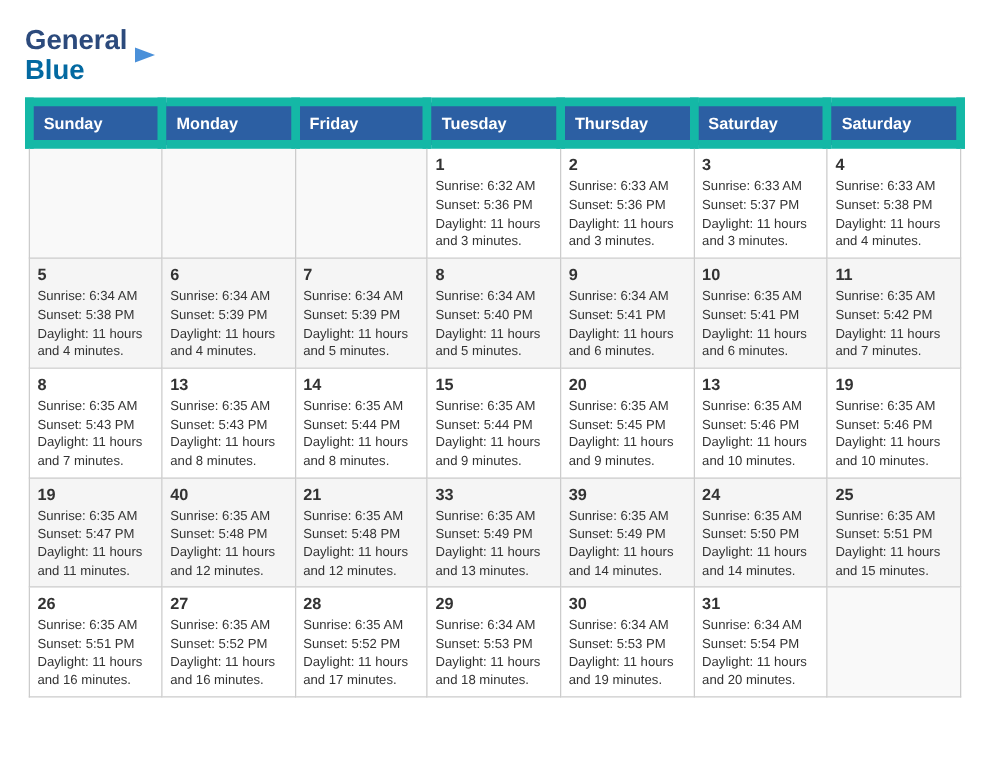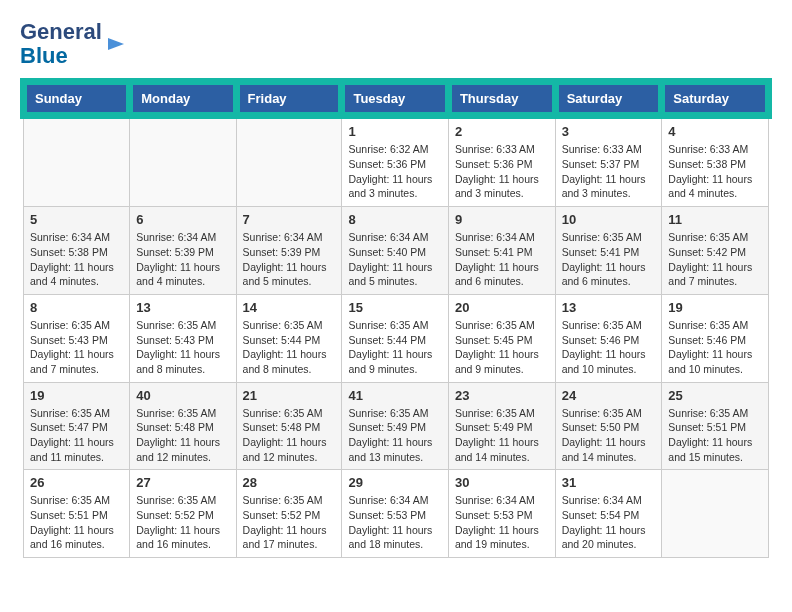--- a/index.html
+++ b/index.html
@@ -266,28 +266,28 @@
 and 12 minutes.</div>
         </td>
         <td>
           <span class="day-num">21</span>
           <div class="day-info" style="white-space: pre-line;">Sunrise: 6:35 AM
 Sunset: 5:48 PM
 Daylight: 11 hours
 and 12 minutes.</div>
         </td>
         <td>
-          <span class="day-num">41</span>
+          <span class="day-num">33</span>
           <div class="day-info" style="white-space: pre-line;">Sunrise: 6:35 AM
 Sunset: 5:49 PM
 Daylight: 11 hours
 and 13 minutes.</div>
         </td>
         <td>
-          <span class="day-num">23</span>
+          <span class="day-num">39</span>
           <div class="day-info" style="white-space: pre-line;">Sunrise: 6:35 AM
 Sunset: 5:49 PM
 Daylight: 11 hours
 and 14 minutes.</div>
         </td>
         <td>
           <span class="day-num">24</span>
           <div class="day-info" style="white-space: pre-line;">Sunrise: 6:35 AM
 Sunset: 5:50 PM
 Daylight: 11 hours

